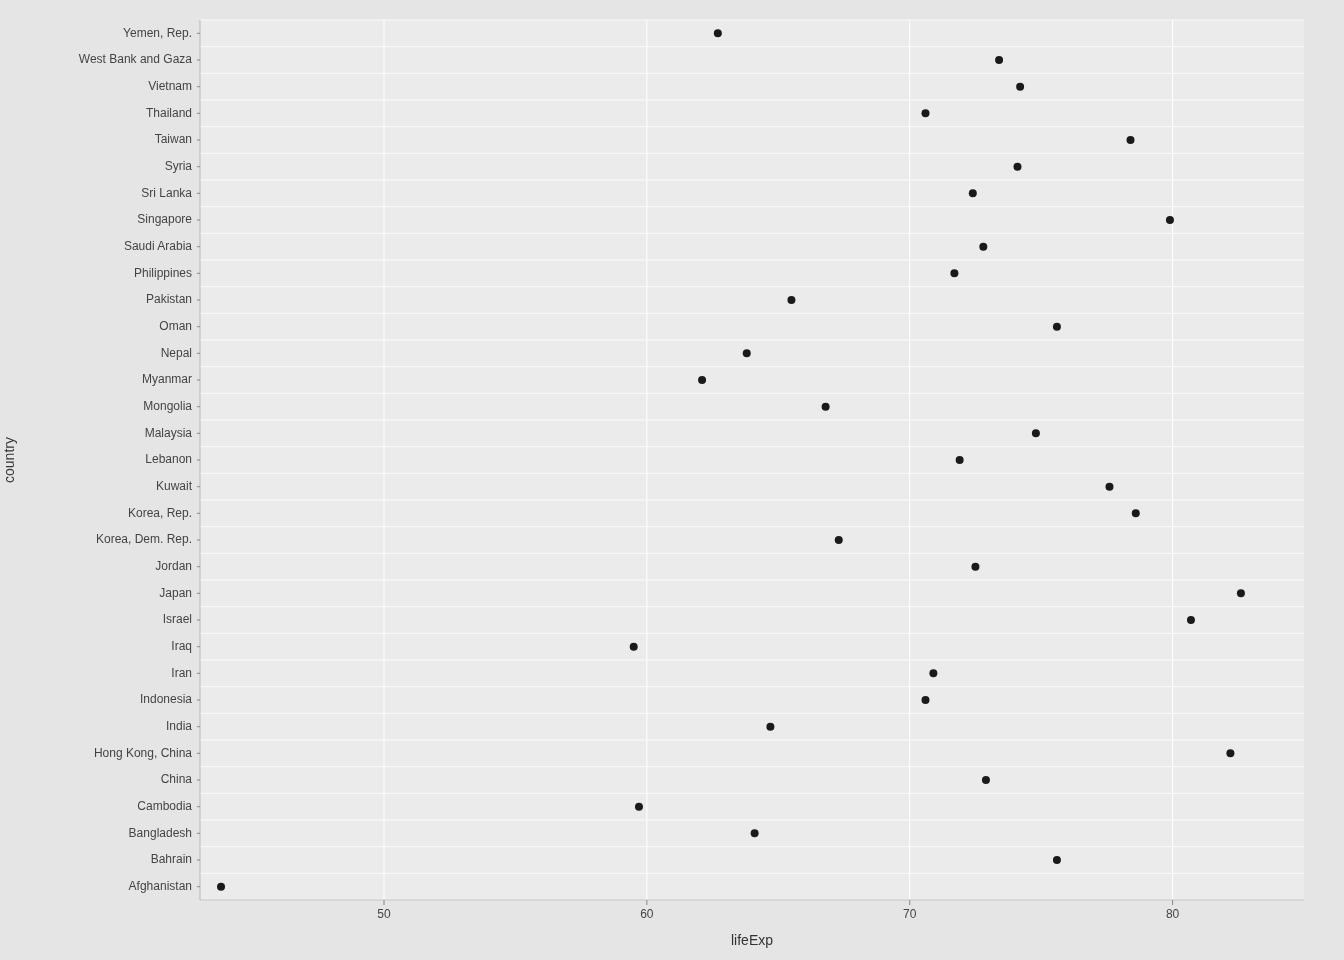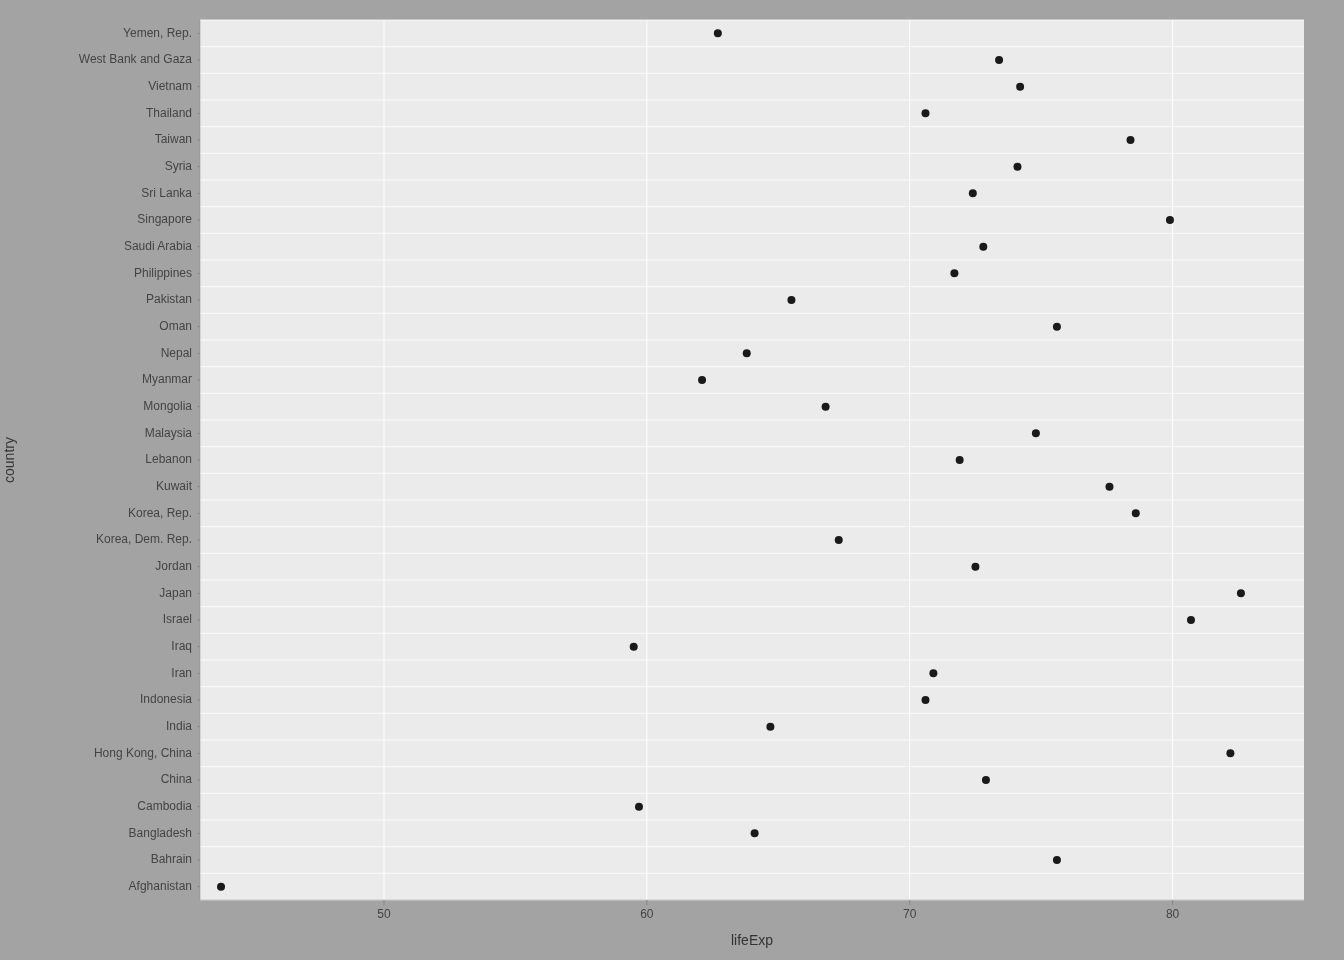--- a/index.html
+++ b/index.html
@@ -7,21 +7,21 @@
       background: #ffffff;
       font-family: Arial, sans-serif;
       width: 1344px;
       height: 960px;
       overflow: hidden;
     }
     .chart-container {
       width: 1344px;
       height: 960px;
       position: relative;
-      background: #a3a3a3;
+      background: #e5e5e5;
     }
     svg {
       width: 1344px;
       height: 960px;
     }
   </style>
 </head>
 <body>
 
 <div class="chart-container">

